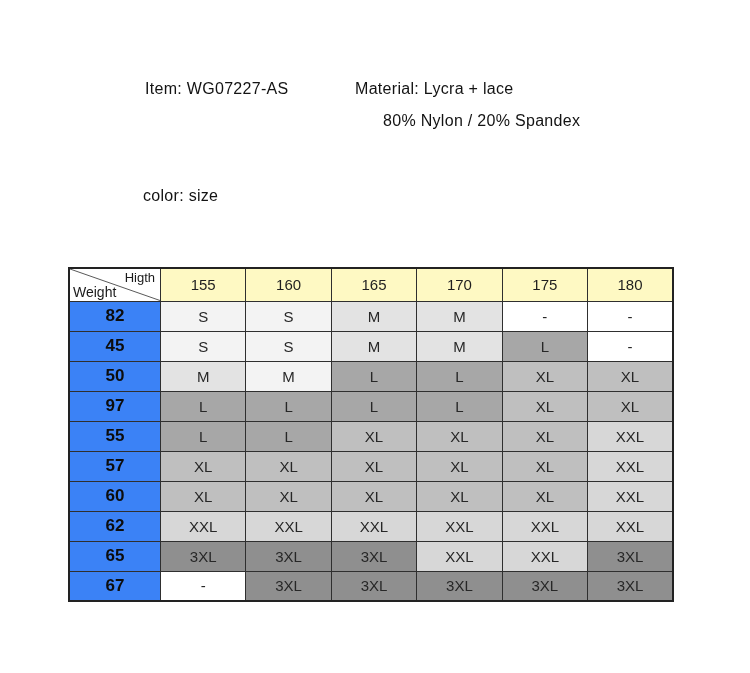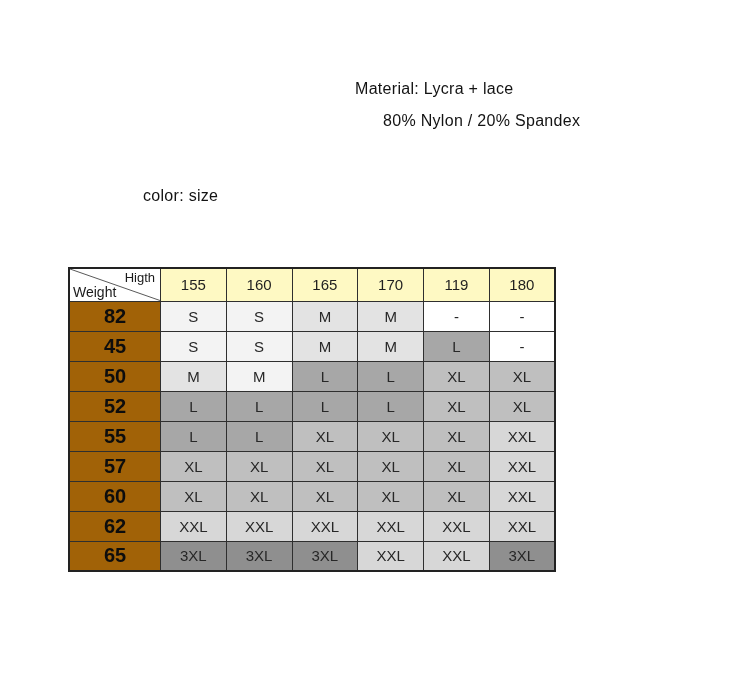--- a/index.html
+++ b/index.html
@@ -26,21 +26,21 @@
   .item-label      { left: 145px; top: 80px; }
   .material-label  { left: 355px; top: 80px; }
   .composition     { left: 383px; top: 112px; }
   .sizes-line      { left: 143px; top: 143px; }
   .color-line      { left: 143px; top: 187px; }
 
   table.chart {
     position: absolute;
     left: 68px;
     top: 267px;
-    width: 488px;
+    width: 606px;
     border-collapse: collapse;
     table-layout: fixed;
     border: 2px solid #222222;
   }
   table.chart th, table.chart td {
     border: 1px solid #2f2f2f;
     text-align: center;
     vertical-align: middle;
     padding: 0;
     overflow: hidden;
@@ -71,54 +71,55 @@
     font-size: 14px;
     color: #1a1a1a;
   }
   th.hcell {
     background: #fef9c3;
     font-weight: normal;
     font-size: 15px;
     color: #1f1f1f;
   }
   th.wcell {
-    background: #a16207;
+    background: #3b82f6;
     font-weight: 700;
-    font-size: 20px;
+    font-size: 17px;
     color: #0d0d0d;
   }
   td.cell {
     font-size: 15px;
     color: #272727;
   }
 </style>
 </head>
 <body>
 
 <div class="canvas">
 
+  <div class="txt item-label">Item: WG07227-AS</div>
   <div class="txt material-label">Material: Lycra + lace</div>
   <div class="txt composition">80% Nylon / 20% Spandex</div>
   <div class="txt color-line">color: size</div>
 
   <table class="chart">
     <thead>
       <tr id="header-row">
         <th class="corner">
           <svg class="diag-svg" viewBox="0 0 90 33" preserveAspectRatio="none">
             <line x1="0" y1="0" x2="90" y2="33" stroke="#555555" stroke-width="1"></line>
           </svg>
           <span class="corner-top">Higth</span>
           <span class="corner-bottom">Weight</span>
         </th>
       <th class="hcell">155</th>
           <th class="hcell">160</th>
           <th class="hcell">165</th>
           <th class="hcell">170</th>
-          <th class="hcell">119</th>
+          <th class="hcell">175</th>
           <th class="hcell">180</th>
         </tr>
     </thead>
     <tbody id="table-body">
         <tr>
           <th class="wcell">82</th>
           <td class="cell" style="background: rgb(243, 243, 243);">S</td>
           <td class="cell" style="background: rgb(243, 243, 243);">S</td>
           <td class="cell" style="background: rgb(227, 227, 227);">M</td>
           <td class="cell" style="background: rgb(227, 227, 227);">M</td>
@@ -137,21 +138,21 @@
         <tr>
           <th class="wcell">50</th>
           <td class="cell" style="background: rgb(227, 227, 227);">M</td>
           <td class="cell" style="background: rgb(243, 243, 243);">M</td>
           <td class="cell" style="background: rgb(167, 167, 167);">L</td>
           <td class="cell" style="background: rgb(167, 167, 167);">L</td>
           <td class="cell" style="background: rgb(191, 191, 191);">XL</td>
           <td class="cell" style="background: rgb(191, 191, 191);">XL</td>
         </tr>
         <tr>
-          <th class="wcell">52</th>
+          <th class="wcell">97</th>
           <td class="cell" style="background: rgb(167, 167, 167);">L</td>
           <td class="cell" style="background: rgb(167, 167, 167);">L</td>
           <td class="cell" style="background: rgb(167, 167, 167);">L</td>
           <td class="cell" style="background: rgb(167, 167, 167);">L</td>
           <td class="cell" style="background: rgb(191, 191, 191);">XL</td>
           <td class="cell" style="background: rgb(191, 191, 191);">XL</td>
         </tr>
         <tr>
           <th class="wcell">55</th>
           <td class="cell" style="background: rgb(167, 167, 167);">L</td>
@@ -188,18 +189,27 @@
           <td class="cell" style="background: rgb(215, 215, 215);">XXL</td>
           <td class="cell" style="background: rgb(215, 215, 215);">XXL</td>
         </tr>
         <tr>
           <th class="wcell">65</th>
           <td class="cell" style="background: rgb(143, 143, 143);">3XL</td>
           <td class="cell" style="background: rgb(143, 143, 143);">3XL</td>
           <td class="cell" style="background: rgb(143, 143, 143);">3XL</td>
           <td class="cell" style="background: rgb(215, 215, 215);">XXL</td>
           <td class="cell" style="background: rgb(215, 215, 215);">XXL</td>
+          <td class="cell" style="background: rgb(143, 143, 143);">3XL</td>
+        </tr>
+        <tr>
+          <th class="wcell">67</th>
+          <td class="cell" style="background: rgb(255, 255, 255);">-</td>
+          <td class="cell" style="background: rgb(143, 143, 143);">3XL</td>
+          <td class="cell" style="background: rgb(143, 143, 143);">3XL</td>
+          <td class="cell" style="background: rgb(143, 143, 143);">3XL</td>
+          <td class="cell" style="background: rgb(143, 143, 143);">3XL</td>
           <td class="cell" style="background: rgb(143, 143, 143);">3XL</td>
         </tr>
       </tbody>
   </table>
 
 </div>
 
 </body></html>

